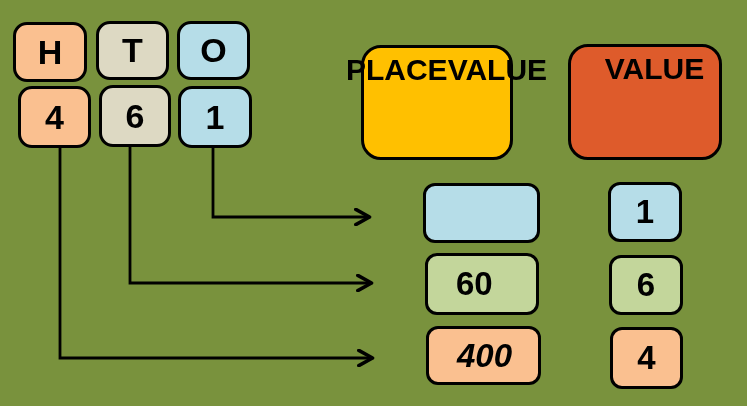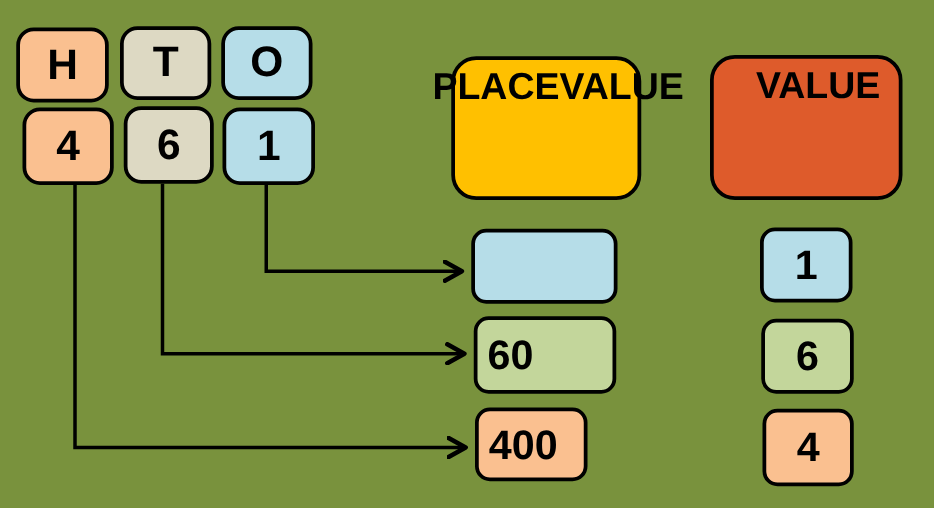--- a/index.html
+++ b/index.html
@@ -52,25 +52,26 @@
     padding-left: 19px;
   }
   .ph { left: 361px; top: 45px; width: 152px; height: 115px; background: #FFC000; }
   .fh { left: 568px; top: 44px; width: 154px; height: 116px; background: #DE5B2B; }
 
   
   .pv-box {
     border-radius: 12px;
     font-size: 33px;
     justify-content: flex-start;
-    padding-left: 8px;
+    padding-left: 28px;
+    margin-left: 46px;
   }
   .pv-ones     { left: 377px; top: 183px; width: 117px; height: 60px; background: #B6DDE8; }
   .pv-tens     { left: 379px; top: 253px; width: 114px; height: 62px; background: #C3D69B; }
-  .pv-hundreds { left: 380px; top: 326px; width: 90px; height: 59px; background: #FAC090; }
+  .pv-hundreds { left: 380px; top: 326px; width: 115px; height: 59px; background: #FAC090; font-style: italic; }
 
   
   .fv-box {
     border-radius: 12px;
     font-size: 33px;
   }
   .fv-ones     { left: 608px; top: 182px; width: 74px; height: 60px; background: #B6DDE8; }
   .fv-tens     { left: 609px; top: 255px; width: 74px; height: 60px; background: #C3D69B; }
   .fv-hundreds { left: 610px; top: 327px; width: 73px; height: 62px; background: #FAC090; }
 

